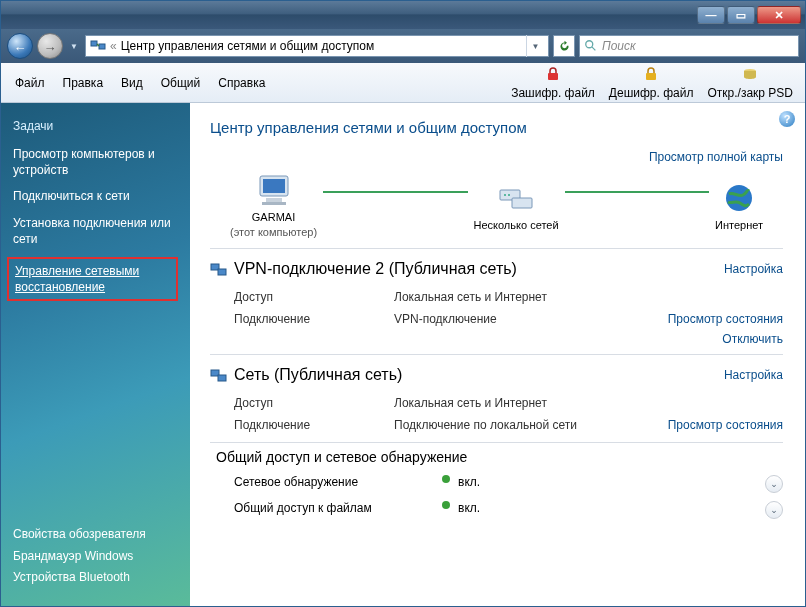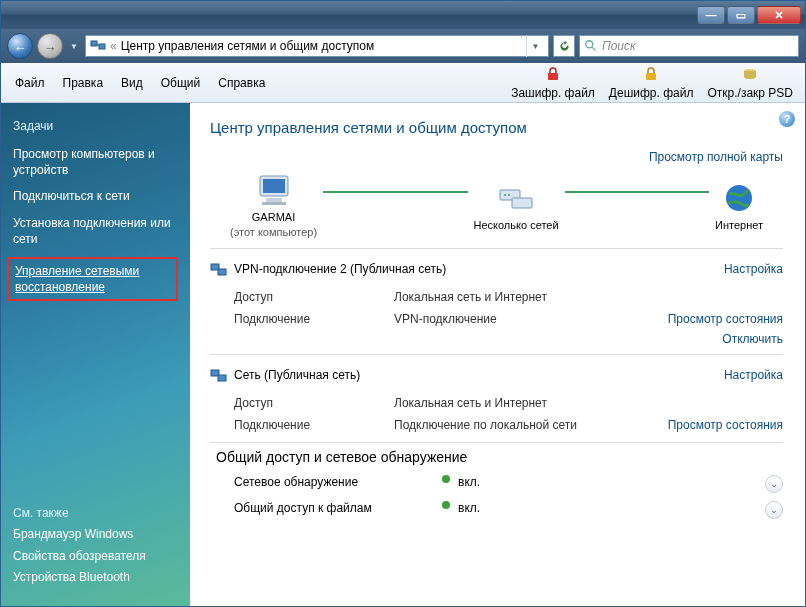--- a/index.html
+++ b/index.html
@@ -56,21 +56,21 @@
 .netmap { display: flex; align-items: center; justify-content: space-around; padding: 4px 20px 10px; }
 .node { display:flex; flex-direction:column; align-items:center; gap: 3px; font-size: 11px; text-align:center; }
 .node-icon { width: 40px; height: 34px; display:flex; align-items:center; justify-content:center; }
 .wire { flex: 1; height: 2px; background: #3aa05a; margin: 0 6px; position: relative; top: -14px; }
 .node-sub { color: #555; }
 
 
 .section { border-top: 1px solid #d8dde4; padding: 8px 0 6px; }
 .section-head { display: flex; align-items: center; gap: 6px; padding: 3px 0 8px; }
 .section-head .ico { width: 18px; height: 18px; display:flex; align-items:center; justify-content:center; }
-.section-head .title { flex: 1; font-size: 12px; }
+.section-head .title { flex: 1; font-size: 16px; }
 .kv { display: flex; padding: 4px 0 4px 24px; font-size: 12px; }
 .kv .k { width: 160px; color: #333; }
 .kv .v { flex: 1; color: #333; }
 .kv .a { color: #0a4e8c; text-align: right; margin-left: auto; padding-left: 12px; }
 .section-actions { text-align: right; padding: 2px 0; }
 
 
 .share-head { display:flex; align-items:center; gap: 6px; padding: 6px 0; border-top:1px solid #d8dde4; }
 .share-row { display:flex; align-items:flex-start; padding: 4px 0 4px 24px; font-size:12px; gap: 8px; }
 .share-row .lbl { width: 200px; }
@@ -163,23 +163,22 @@
   <div class="bodyarea">
 
     <div class="sidebar">
       <h4>Задачи</h4>
       <div class="task"><span>Просмотр компьютеров и устройств</span></div>
       <div class="task"><span>Подключиться к сети</span></div>
       <div class="task"><span>Установка подключения или сети</span></div>
       <div class="task highlight"><span>Управление сетевыми восстановление</span></div>
 
       <div class="seealsobox">
-        <div class="seealso">См. также</div>
+        <div class="task"><span>Свойства обозревателя</span></div>
         <div class="task"><span>Брандмауэр Windows</span></div>
-        <div class="task"><span>Свойства обозревателя</span></div>
         <div class="task"><span>Устройства Bluetooth</span></div>
       </div>
     </div>
 
     <div class="main">
       <div class="helpbtn">?</div>
       <h1>Центр управления сетями и общим доступом</h1>
       <div class="viewmap"><span class="link">Просмотр полной карты</span></div>
 
       <div class="netmap">

